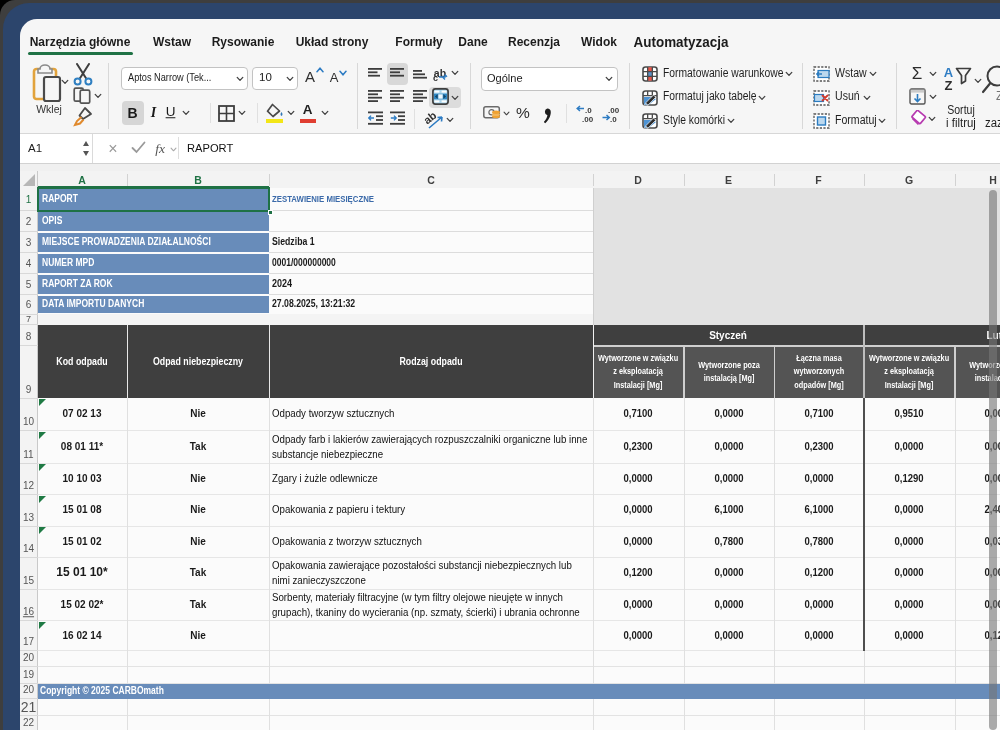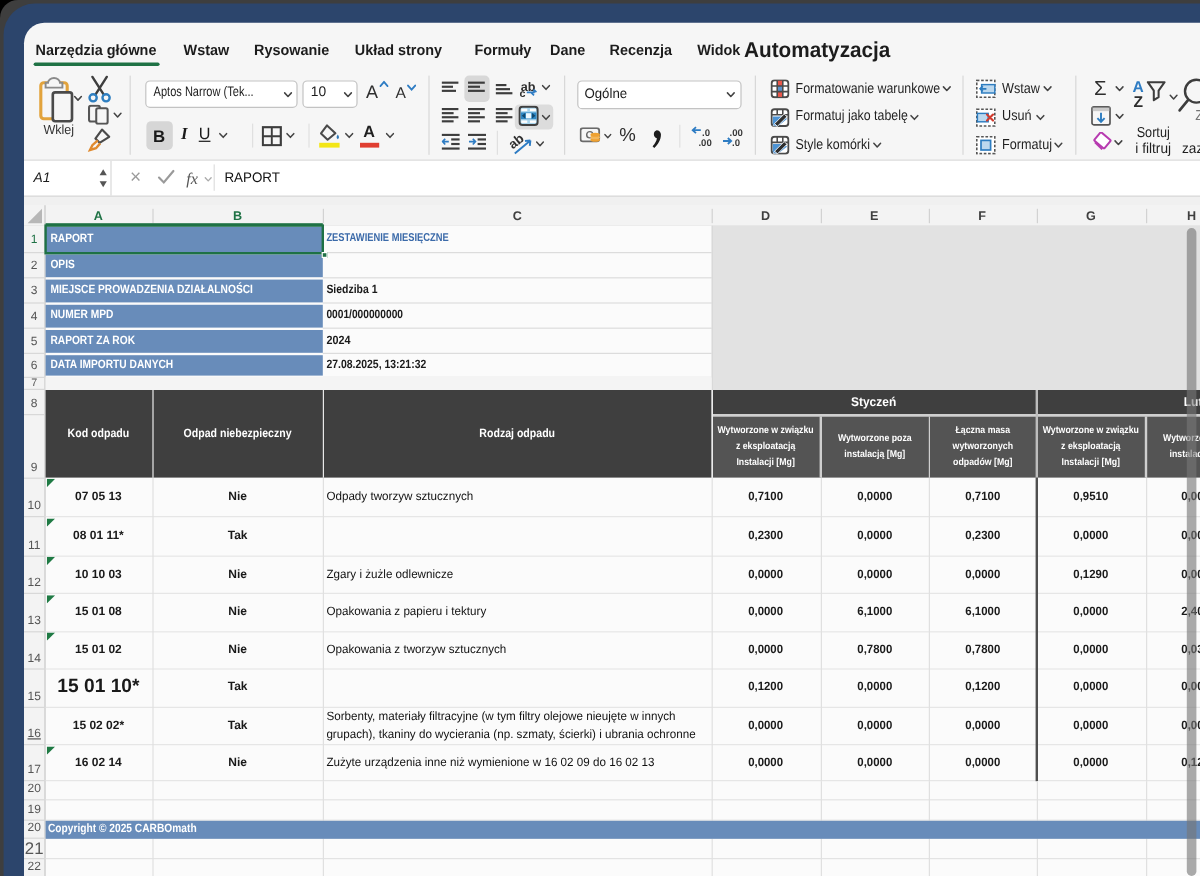--- a/index.html
+++ b/index.html
@@ -10,21 +10,21 @@
 <div style="position:absolute;left:20px;top:19px;width:980px;height:711px;background:#f6f6f6;border-top-left-radius:17px;overflow:hidden;">
 <div style="position:absolute;left:-20px;top:-19px;width:1000px;height:730px;">
 <div style="position:absolute;left:79.5px;top:42px;transform:translate(-50%,-50%);font-size:12.5px;color:#1c1c1c;font-weight:700;white-space:nowrap;text-align:center;line-height:1.15;"><span style="display:inline-block;transform:scaleX(0.96);transform-origin:center center;white-space:nowrap;">Narzędzia główne</span></div>
 <div style="position:absolute;left:171.5px;top:42px;transform:translate(-50%,-50%);font-size:12.5px;color:#1c1c1c;font-weight:600;white-space:nowrap;text-align:center;line-height:1.15;"><span style="display:inline-block;transform:scaleX(0.96);transform-origin:center center;white-space:nowrap;">Wstaw</span></div>
 <div style="position:absolute;left:242.5px;top:42px;transform:translate(-50%,-50%);font-size:12.5px;color:#1c1c1c;font-weight:600;white-space:nowrap;text-align:center;line-height:1.15;"><span style="display:inline-block;transform:scaleX(0.96);transform-origin:center center;white-space:nowrap;">Rysowanie</span></div>
 <div style="position:absolute;left:332px;top:42px;transform:translate(-50%,-50%);font-size:12.5px;color:#1c1c1c;font-weight:600;white-space:nowrap;text-align:center;line-height:1.15;"><span style="display:inline-block;transform:scaleX(0.96);transform-origin:center center;white-space:nowrap;">Układ strony</span></div>
 <div style="position:absolute;left:418.5px;top:42px;transform:translate(-50%,-50%);font-size:12.5px;color:#1c1c1c;font-weight:600;white-space:nowrap;text-align:center;line-height:1.15;"><span style="display:inline-block;transform:scaleX(0.96);transform-origin:center center;white-space:nowrap;">Formuły</span></div>
 <div style="position:absolute;left:472.5px;top:42px;transform:translate(-50%,-50%);font-size:12.5px;color:#1c1c1c;font-weight:600;white-space:nowrap;text-align:center;line-height:1.15;"><span style="display:inline-block;transform:scaleX(0.96);transform-origin:center center;white-space:nowrap;">Dane</span></div>
 <div style="position:absolute;left:533.5px;top:42px;transform:translate(-50%,-50%);font-size:12.5px;color:#1c1c1c;font-weight:600;white-space:nowrap;text-align:center;line-height:1.15;"><span style="display:inline-block;transform:scaleX(0.96);transform-origin:center center;white-space:nowrap;">Recenzja</span></div>
 <div style="position:absolute;left:599px;top:42px;transform:translate(-50%,-50%);font-size:12.5px;color:#1c1c1c;font-weight:600;white-space:nowrap;text-align:center;line-height:1.15;"><span style="display:inline-block;transform:scaleX(0.96);transform-origin:center center;white-space:nowrap;">Widok</span></div>
-<div style="position:absolute;left:681px;top:42px;transform:translate(-50%,-50%);font-size:18px;color:#1c1c1c;font-weight:600;white-space:nowrap;text-align:center;line-height:1.15;"><span style="display:inline-block;transform:scaleX(0.96);transform-origin:center center;white-space:nowrap;">Automatyzacja</span></div>
+<div style="position:absolute;left:681px;top:42px;transform:translate(-50%,-50%);font-size:14px;color:#1c1c1c;font-weight:600;white-space:nowrap;text-align:center;line-height:1.15;"><span style="display:inline-block;transform:scaleX(0.96);transform-origin:center center;white-space:nowrap;">Automatyzacja</span></div>
 <div style="position:absolute;left:27.5px;top:52px;width:105px;height:3px;background:#1f7245;border-radius:2px;"></div>
 <div style="position:absolute;left:108px;top:63px;width:1px;height:66px;background:#d8d8d8;"></div>
 <div style="position:absolute;left:356.5px;top:63px;width:1px;height:66px;background:#d8d8d8;"></div>
 <div style="position:absolute;left:470px;top:63px;width:1px;height:66px;background:#d8d8d8;"></div>
 <div style="position:absolute;left:628.5px;top:63px;width:1px;height:66px;background:#d8d8d8;"></div>
 <div style="position:absolute;left:802.4px;top:63px;width:1px;height:66px;background:#d8d8d8;"></div>
 <div style="position:absolute;left:896.4px;top:63px;width:1px;height:66px;background:#d8d8d8;"></div>
 <div style="position:absolute;left:20px;top:132.5px;width:980px;height:1px;background:#d7d7d7;"></div>
 <svg style="position:absolute;left:31px;top:64px" width="34" height="40" viewBox="0 0 34 40">
           <rect x="3" y="5" width="22" height="30" rx="2.5" fill="none" stroke="#e2a33c" stroke-width="2.6"></rect>
@@ -297,21 +297,21 @@
 <div style="position:absolute;left:960.5px;top:123.5px;transform:translate(-50%,-50%);font-size:12px;color:#1f1f1f;font-weight:500;white-space:nowrap;text-align:center;line-height:1.15;"><span style="display:inline-block;transform:scaleX(0.95);transform-origin:center center;white-space:nowrap;">i filtruj</span></div>
 <svg style="position:absolute;left:981px;top:63px" width="19" height="38" viewBox="0 0 19 38">
           <circle cx="16" cy="13" r="9.5" fill="none" stroke="#3d3d3d" stroke-width="2"></circle>
           <path d="M9 20.5 L2 29" stroke="#3d3d3d" stroke-width="2.2" stroke-linecap="round"></path>
         </svg>
 <div style="position:absolute;left:986px;top:97px;transform:translateY(-50%);font-size:12px;color:#737373;font-weight:500;white-space:nowrap;line-height:1.15;margin-left:10px;"><span style="display:inline-block;transform:scaleX(0.95);transform-origin:left center;white-space:nowrap;">Zn</span></div>
 <div style="position:absolute;left:985px;top:123.5px;transform:translateY(-50%);font-size:12px;color:#1f1f1f;font-weight:500;white-space:nowrap;line-height:1.15;"><span style="display:inline-block;transform:scaleX(0.95);transform-origin:left center;white-space:nowrap;">zaz</span></div>
 <div style="position:absolute;left:20px;top:133.5px;width:980px;height:29px;background:#fff;"></div>
 <div style="position:absolute;left:20px;top:162.5px;width:980px;height:1px;background:#d2d2d2;"></div>
 <div style="position:absolute;left:92px;top:133.5px;width:1px;height:29px;background:#dadada;"></div>
-<div style="position:absolute;left:28px;top:148.5px;transform:translateY(-50%);font-size:11.5px;color:#1c1c1c;font-weight:400;white-space:nowrap;line-height:1.15;font-style:italic;">A1</div>
+<div style="position:absolute;left:28px;top:148.5px;transform:translateY(-50%);font-size:11.5px;color:#1c1c1c;font-weight:400;white-space:nowrap;line-height:1.15;">A1</div>
 <svg style="position:absolute;left:82px;top:140px" width="8" height="17" viewBox="0 0 8 17">
           <path d="M4 1 L7 6 H1 Z" fill="#555"></path>
           <path d="M4 16 L1 11 H7 Z" fill="#555"></path>
         </svg>
 <div style="position:absolute;left:113px;top:148.5px;transform:translate(-50%,-50%);font-size:16px;color:#9a9a9a;font-weight:400;white-space:nowrap;text-align:center;line-height:1.15;">×</div>
 <svg style="position:absolute;left:131px;top:141px" width="15" height="13" viewBox="0 0 15 13">
           <path d="M1.5 7 L5.5 11 L13.5 1.5" fill="none" stroke="#9a9a9a" stroke-width="1.8" stroke-linecap="round"></path>
         </svg>
 <div style="position:absolute;left:160px;top:148.5px;transform:translate(-50%,-50%);font-size:13.5px;color:#555;font-weight:400;white-space:nowrap;text-align:center;line-height:1.15;font-style:italic;font-family:'Liberation Serif',serif;">fx</div>
 <svg style="position:absolute;left:170.0px;top:145.5px" width="7" height="7" viewBox="0 0 10 10">
@@ -450,33 +450,34 @@
 <div style="position:absolute;left:127px;top:398px;width:1px;height:252.5px;background:#e0e0e0;"></div>
 <div style="position:absolute;left:269px;top:398px;width:1px;height:252.5px;background:#e0e0e0;"></div>
 <div style="position:absolute;left:593px;top:398px;width:1px;height:252.5px;background:#e0e0e0;"></div>
 <div style="position:absolute;left:683.5px;top:398px;width:1px;height:252.5px;background:#e0e0e0;"></div>
 <div style="position:absolute;left:774px;top:398px;width:1px;height:252.5px;background:#e0e0e0;"></div>
 <div style="position:absolute;left:954.5px;top:398px;width:1px;height:252.5px;background:#e0e0e0;"></div>
 <div style="position:absolute;left:862.5px;top:398px;width:2px;height:252.5px;background:#4f4f4f;"></div>
 <svg style="position:absolute;left:38.5px;top:399px" width="7" height="7" viewBox="0 0 7 7">
           <path d="M0 0 H7 L0 7 Z" fill="#1f7a44"></path>
         </svg>
-<div style="position:absolute;left:82px;top:414.25px;transform:translate(-50%,-50%);font-size:10px;color:#1a1a1a;font-weight:600;white-space:nowrap;text-align:center;line-height:1.15;">07 05 13</div>
+<div style="position:absolute;left:82px;top:414.25px;transform:translate(-50%,-50%);font-size:10px;color:#1a1a1a;font-weight:600;white-space:nowrap;text-align:center;line-height:1.15;">07 02 13</div>
 <div style="position:absolute;left:198px;top:414.25px;transform:translate(-50%,-50%);font-size:10px;color:#1a1a1a;font-weight:600;white-space:nowrap;text-align:center;line-height:1.15;">Nie</div>
 <div style="position:absolute;left:272px;top:414.25px;transform:translateY(-50%);font-size:10px;color:#111;font-weight:500;white-space:nowrap;line-height:1.15;"><span style="display:inline-block;transform:scaleX(0.97);transform-origin:left center;white-space:nowrap;">Odpady tworzyw sztucznych</span></div>
 <div style="position:absolute;left:638px;top:414.25px;transform:translate(-50%,-50%);font-size:10px;color:#1a1a1a;font-weight:600;white-space:nowrap;text-align:center;line-height:1.15;"><span style="display:inline-block;transform:scaleX(0.95);transform-origin:center center;white-space:nowrap;">0,7100</span></div>
 <div style="position:absolute;left:728.5px;top:414.25px;transform:translate(-50%,-50%);font-size:10px;color:#1a1a1a;font-weight:600;white-space:nowrap;text-align:center;line-height:1.15;"><span style="display:inline-block;transform:scaleX(0.95);transform-origin:center center;white-space:nowrap;">0,0000</span></div>
 <div style="position:absolute;left:818.5px;top:414.25px;transform:translate(-50%,-50%);font-size:10px;color:#1a1a1a;font-weight:600;white-space:nowrap;text-align:center;line-height:1.15;"><span style="display:inline-block;transform:scaleX(0.95);transform-origin:center center;white-space:nowrap;">0,7100</span></div>
 <div style="position:absolute;left:909px;top:414.25px;transform:translate(-50%,-50%);font-size:10px;color:#1a1a1a;font-weight:600;white-space:nowrap;text-align:center;line-height:1.15;"><span style="display:inline-block;transform:scaleX(0.95);transform-origin:center center;white-space:nowrap;">0,9510</span></div>
 <div style="position:absolute;left:998.5px;top:414.25px;transform:translate(-50%,-50%);font-size:10px;color:#1a1a1a;font-weight:600;white-space:nowrap;text-align:center;line-height:1.15;"><span style="display:inline-block;transform:scaleX(0.95);transform-origin:center center;white-space:nowrap;">0,0000</span></div>
 <svg style="position:absolute;left:38.5px;top:431.5px" width="7" height="7" viewBox="0 0 7 7">
           <path d="M0 0 H7 L0 7 Z" fill="#1f7a44"></path>
         </svg>
 <div style="position:absolute;left:82px;top:446.75px;transform:translate(-50%,-50%);font-size:10px;color:#1a1a1a;font-weight:600;white-space:nowrap;text-align:center;line-height:1.15;">08 01 11*</div>
 <div style="position:absolute;left:198px;top:446.75px;transform:translate(-50%,-50%);font-size:10px;color:#1a1a1a;font-weight:600;white-space:nowrap;text-align:center;line-height:1.15;">Tak</div>
+<div style="position:absolute;left:272px;top:446.75px;transform:translateY(-50%);font-size:10px;line-height:15px;color:#111;font-weight:500;white-space:nowrap;"><span style="display:inline-block;transform:scaleX(0.97);transform-origin:left center;">Odpady farb i lakierów zawierających rozpuszczalniki organiczne lub inne<br>substancje niebezpieczne</span></div>
 <div style="position:absolute;left:638px;top:446.75px;transform:translate(-50%,-50%);font-size:10px;color:#1a1a1a;font-weight:600;white-space:nowrap;text-align:center;line-height:1.15;"><span style="display:inline-block;transform:scaleX(0.95);transform-origin:center center;white-space:nowrap;">0,2300</span></div>
 <div style="position:absolute;left:728.5px;top:446.75px;transform:translate(-50%,-50%);font-size:10px;color:#1a1a1a;font-weight:600;white-space:nowrap;text-align:center;line-height:1.15;"><span style="display:inline-block;transform:scaleX(0.95);transform-origin:center center;white-space:nowrap;">0,0000</span></div>
 <div style="position:absolute;left:818.5px;top:446.75px;transform:translate(-50%,-50%);font-size:10px;color:#1a1a1a;font-weight:600;white-space:nowrap;text-align:center;line-height:1.15;"><span style="display:inline-block;transform:scaleX(0.95);transform-origin:center center;white-space:nowrap;">0,2300</span></div>
 <div style="position:absolute;left:909px;top:446.75px;transform:translate(-50%,-50%);font-size:10px;color:#1a1a1a;font-weight:600;white-space:nowrap;text-align:center;line-height:1.15;"><span style="display:inline-block;transform:scaleX(0.95);transform-origin:center center;white-space:nowrap;">0,0000</span></div>
 <div style="position:absolute;left:998.5px;top:446.75px;transform:translate(-50%,-50%);font-size:10px;color:#1a1a1a;font-weight:600;white-space:nowrap;text-align:center;line-height:1.15;"><span style="display:inline-block;transform:scaleX(0.95);transform-origin:center center;white-space:nowrap;">0,0000</span></div>
 <svg style="position:absolute;left:38.5px;top:464px" width="7" height="7" viewBox="0 0 7 7">
           <path d="M0 0 H7 L0 7 Z" fill="#1f7a44"></path>
         </svg>
 <div style="position:absolute;left:82px;top:478.75px;transform:translate(-50%,-50%);font-size:10px;color:#1a1a1a;font-weight:600;white-space:nowrap;text-align:center;line-height:1.15;">10 10 03</div>
 <div style="position:absolute;left:198px;top:478.75px;transform:translate(-50%,-50%);font-size:10px;color:#1a1a1a;font-weight:600;white-space:nowrap;text-align:center;line-height:1.15;">Nie</div>
@@ -501,41 +502,41 @@
           <path d="M0 0 H7 L0 7 Z" fill="#1f7a44"></path>
         </svg>
 <div style="position:absolute;left:82px;top:541.75px;transform:translate(-50%,-50%);font-size:10px;color:#1a1a1a;font-weight:600;white-space:nowrap;text-align:center;line-height:1.15;">15 01 02</div>
 <div style="position:absolute;left:198px;top:541.75px;transform:translate(-50%,-50%);font-size:10px;color:#1a1a1a;font-weight:600;white-space:nowrap;text-align:center;line-height:1.15;">Nie</div>
 <div style="position:absolute;left:272px;top:541.75px;transform:translateY(-50%);font-size:10px;color:#111;font-weight:500;white-space:nowrap;line-height:1.15;"><span style="display:inline-block;transform:scaleX(0.97);transform-origin:left center;white-space:nowrap;">Opakowania z tworzyw sztucznych</span></div>
 <div style="position:absolute;left:638px;top:541.75px;transform:translate(-50%,-50%);font-size:10px;color:#1a1a1a;font-weight:600;white-space:nowrap;text-align:center;line-height:1.15;"><span style="display:inline-block;transform:scaleX(0.95);transform-origin:center center;white-space:nowrap;">0,0000</span></div>
 <div style="position:absolute;left:728.5px;top:541.75px;transform:translate(-50%,-50%);font-size:10px;color:#1a1a1a;font-weight:600;white-space:nowrap;text-align:center;line-height:1.15;"><span style="display:inline-block;transform:scaleX(0.95);transform-origin:center center;white-space:nowrap;">0,7800</span></div>
 <div style="position:absolute;left:818.5px;top:541.75px;transform:translate(-50%,-50%);font-size:10px;color:#1a1a1a;font-weight:600;white-space:nowrap;text-align:center;line-height:1.15;"><span style="display:inline-block;transform:scaleX(0.95);transform-origin:center center;white-space:nowrap;">0,7800</span></div>
 <div style="position:absolute;left:909px;top:541.75px;transform:translate(-50%,-50%);font-size:10px;color:#1a1a1a;font-weight:600;white-space:nowrap;text-align:center;line-height:1.15;"><span style="display:inline-block;transform:scaleX(0.95);transform-origin:center center;white-space:nowrap;">0,0000</span></div>
 <div style="position:absolute;left:998.5px;top:541.75px;transform:translate(-50%,-50%);font-size:10px;color:#1a1a1a;font-weight:600;white-space:nowrap;text-align:center;line-height:1.15;"><span style="display:inline-block;transform:scaleX(0.95);transform-origin:center center;white-space:nowrap;">0,0300</span></div>
-<div style="position:absolute;left:82px;top:573.25px;transform:translate(-50%,-50%);font-size:16px;color:#1a1a1a;font-weight:600;white-space:nowrap;text-align:center;line-height:1.15;">15 01 10*</div>
+<div style="position:absolute;left:82px;top:573.25px;transform:translate(-50%,-50%);font-size:12px;color:#1a1a1a;font-weight:600;white-space:nowrap;text-align:center;line-height:1.15;">15 01 10*</div>
 <div style="position:absolute;left:198px;top:573.25px;transform:translate(-50%,-50%);font-size:10px;color:#1a1a1a;font-weight:600;white-space:nowrap;text-align:center;line-height:1.15;">Tak</div>
+<div style="position:absolute;left:272px;top:573.25px;transform:translateY(-50%);font-size:10px;line-height:15px;color:#111;font-weight:500;white-space:nowrap;"><span style="display:inline-block;transform:scaleX(0.97);transform-origin:left center;">Opakowania zawierające pozostałości substancji niebezpiecznych lub<br>nimi zanieczyszczone</span></div>
 <div style="position:absolute;left:638px;top:573.25px;transform:translate(-50%,-50%);font-size:10px;color:#1a1a1a;font-weight:600;white-space:nowrap;text-align:center;line-height:1.15;"><span style="display:inline-block;transform:scaleX(0.95);transform-origin:center center;white-space:nowrap;">0,1200</span></div>
 <div style="position:absolute;left:728.5px;top:573.25px;transform:translate(-50%,-50%);font-size:10px;color:#1a1a1a;font-weight:600;white-space:nowrap;text-align:center;line-height:1.15;"><span style="display:inline-block;transform:scaleX(0.95);transform-origin:center center;white-space:nowrap;">0,0000</span></div>
 <div style="position:absolute;left:818.5px;top:573.25px;transform:translate(-50%,-50%);font-size:10px;color:#1a1a1a;font-weight:600;white-space:nowrap;text-align:center;line-height:1.15;"><span style="display:inline-block;transform:scaleX(0.95);transform-origin:center center;white-space:nowrap;">0,1200</span></div>
 <div style="position:absolute;left:909px;top:573.25px;transform:translate(-50%,-50%);font-size:10px;color:#1a1a1a;font-weight:600;white-space:nowrap;text-align:center;line-height:1.15;"><span style="display:inline-block;transform:scaleX(0.95);transform-origin:center center;white-space:nowrap;">0,0000</span></div>
 <div style="position:absolute;left:998.5px;top:573.25px;transform:translate(-50%,-50%);font-size:10px;color:#1a1a1a;font-weight:600;white-space:nowrap;text-align:center;line-height:1.15;"><span style="display:inline-block;transform:scaleX(0.95);transform-origin:center center;white-space:nowrap;">0,0000</span></div>
 <div style="position:absolute;left:82px;top:604.75px;transform:translate(-50%,-50%);font-size:10px;color:#1a1a1a;font-weight:600;white-space:nowrap;text-align:center;line-height:1.15;">15 02 02*</div>
 <div style="position:absolute;left:198px;top:604.75px;transform:translate(-50%,-50%);font-size:10px;color:#1a1a1a;font-weight:600;white-space:nowrap;text-align:center;line-height:1.15;">Tak</div>
 <div style="position:absolute;left:272px;top:604.75px;transform:translateY(-50%);font-size:10px;line-height:15px;color:#111;font-weight:500;white-space:nowrap;"><span style="display:inline-block;transform:scaleX(0.97);transform-origin:left center;">Sorbenty, materiały filtracyjne (w tym filtry olejowe nieujęte w innych<br>grupach), tkaniny do wycierania (np. szmaty, ścierki) i ubrania ochronne</span></div>
 <div style="position:absolute;left:638px;top:604.75px;transform:translate(-50%,-50%);font-size:10px;color:#1a1a1a;font-weight:600;white-space:nowrap;text-align:center;line-height:1.15;"><span style="display:inline-block;transform:scaleX(0.95);transform-origin:center center;white-space:nowrap;">0,0000</span></div>
 <div style="position:absolute;left:728.5px;top:604.75px;transform:translate(-50%,-50%);font-size:10px;color:#1a1a1a;font-weight:600;white-space:nowrap;text-align:center;line-height:1.15;"><span style="display:inline-block;transform:scaleX(0.95);transform-origin:center center;white-space:nowrap;">0,0000</span></div>
 <div style="position:absolute;left:818.5px;top:604.75px;transform:translate(-50%,-50%);font-size:10px;color:#1a1a1a;font-weight:600;white-space:nowrap;text-align:center;line-height:1.15;"><span style="display:inline-block;transform:scaleX(0.95);transform-origin:center center;white-space:nowrap;">0,0000</span></div>
 <div style="position:absolute;left:909px;top:604.75px;transform:translate(-50%,-50%);font-size:10px;color:#1a1a1a;font-weight:600;white-space:nowrap;text-align:center;line-height:1.15;"><span style="display:inline-block;transform:scaleX(0.95);transform-origin:center center;white-space:nowrap;">0,0000</span></div>
 <div style="position:absolute;left:998.5px;top:604.75px;transform:translate(-50%,-50%);font-size:10px;color:#1a1a1a;font-weight:600;white-space:nowrap;text-align:center;line-height:1.15;"><span style="display:inline-block;transform:scaleX(0.95);transform-origin:center center;white-space:nowrap;">0,0000</span></div>
 <svg style="position:absolute;left:38.5px;top:621.5px" width="7" height="7" viewBox="0 0 7 7">
           <path d="M0 0 H7 L0 7 Z" fill="#1f7a44"></path>
         </svg>
 <div style="position:absolute;left:82px;top:635.5px;transform:translate(-50%,-50%);font-size:10px;color:#1a1a1a;font-weight:600;white-space:nowrap;text-align:center;line-height:1.15;">16 02 14</div>
 <div style="position:absolute;left:198px;top:635.5px;transform:translate(-50%,-50%);font-size:10px;color:#1a1a1a;font-weight:600;white-space:nowrap;text-align:center;line-height:1.15;">Nie</div>
-<div style="position:absolute;left:272px;top:635.5px;transform:translateY(-50%);font-size:10px;color:#111;font-weight:500;white-space:nowrap;line-height:1.15;"><span style="display:inline-block;transform:scaleX(0.97);transform-origin:left center;white-space:nowrap;">Zużyte urządzenia inne niż wymienione w 16 02 09 do 16 02 13</span></div>
 <div style="position:absolute;left:638px;top:635.5px;transform:translate(-50%,-50%);font-size:10px;color:#1a1a1a;font-weight:600;white-space:nowrap;text-align:center;line-height:1.15;"><span style="display:inline-block;transform:scaleX(0.95);transform-origin:center center;white-space:nowrap;">0,0000</span></div>
 <div style="position:absolute;left:728.5px;top:635.5px;transform:translate(-50%,-50%);font-size:10px;color:#1a1a1a;font-weight:600;white-space:nowrap;text-align:center;line-height:1.15;"><span style="display:inline-block;transform:scaleX(0.95);transform-origin:center center;white-space:nowrap;">0,0000</span></div>
 <div style="position:absolute;left:818.5px;top:635.5px;transform:translate(-50%,-50%);font-size:10px;color:#1a1a1a;font-weight:600;white-space:nowrap;text-align:center;line-height:1.15;"><span style="display:inline-block;transform:scaleX(0.95);transform-origin:center center;white-space:nowrap;">0,0000</span></div>
 <div style="position:absolute;left:909px;top:635.5px;transform:translate(-50%,-50%);font-size:10px;color:#1a1a1a;font-weight:600;white-space:nowrap;text-align:center;line-height:1.15;"><span style="display:inline-block;transform:scaleX(0.95);transform-origin:center center;white-space:nowrap;">0,0000</span></div>
 <div style="position:absolute;left:998.5px;top:635.5px;transform:translate(-50%,-50%);font-size:10px;color:#1a1a1a;font-weight:600;white-space:nowrap;text-align:center;line-height:1.15;"><span style="display:inline-block;transform:scaleX(0.95);transform-origin:center center;white-space:nowrap;">0,1200</span></div>
 <div style="position:absolute;left:37.5px;top:666.0px;width:962.5px;height:1px;background:#e3e3e3;"></div>
 <div style="position:absolute;left:37.5px;top:683.0px;width:962.5px;height:1px;background:#e3e3e3;"></div>
 <div style="position:absolute;left:37.5px;top:698.0px;width:962.5px;height:1px;background:#e3e3e3;"></div>
 <div style="position:absolute;left:37.5px;top:715.0px;width:962.5px;height:1px;background:#e3e3e3;"></div>
 

